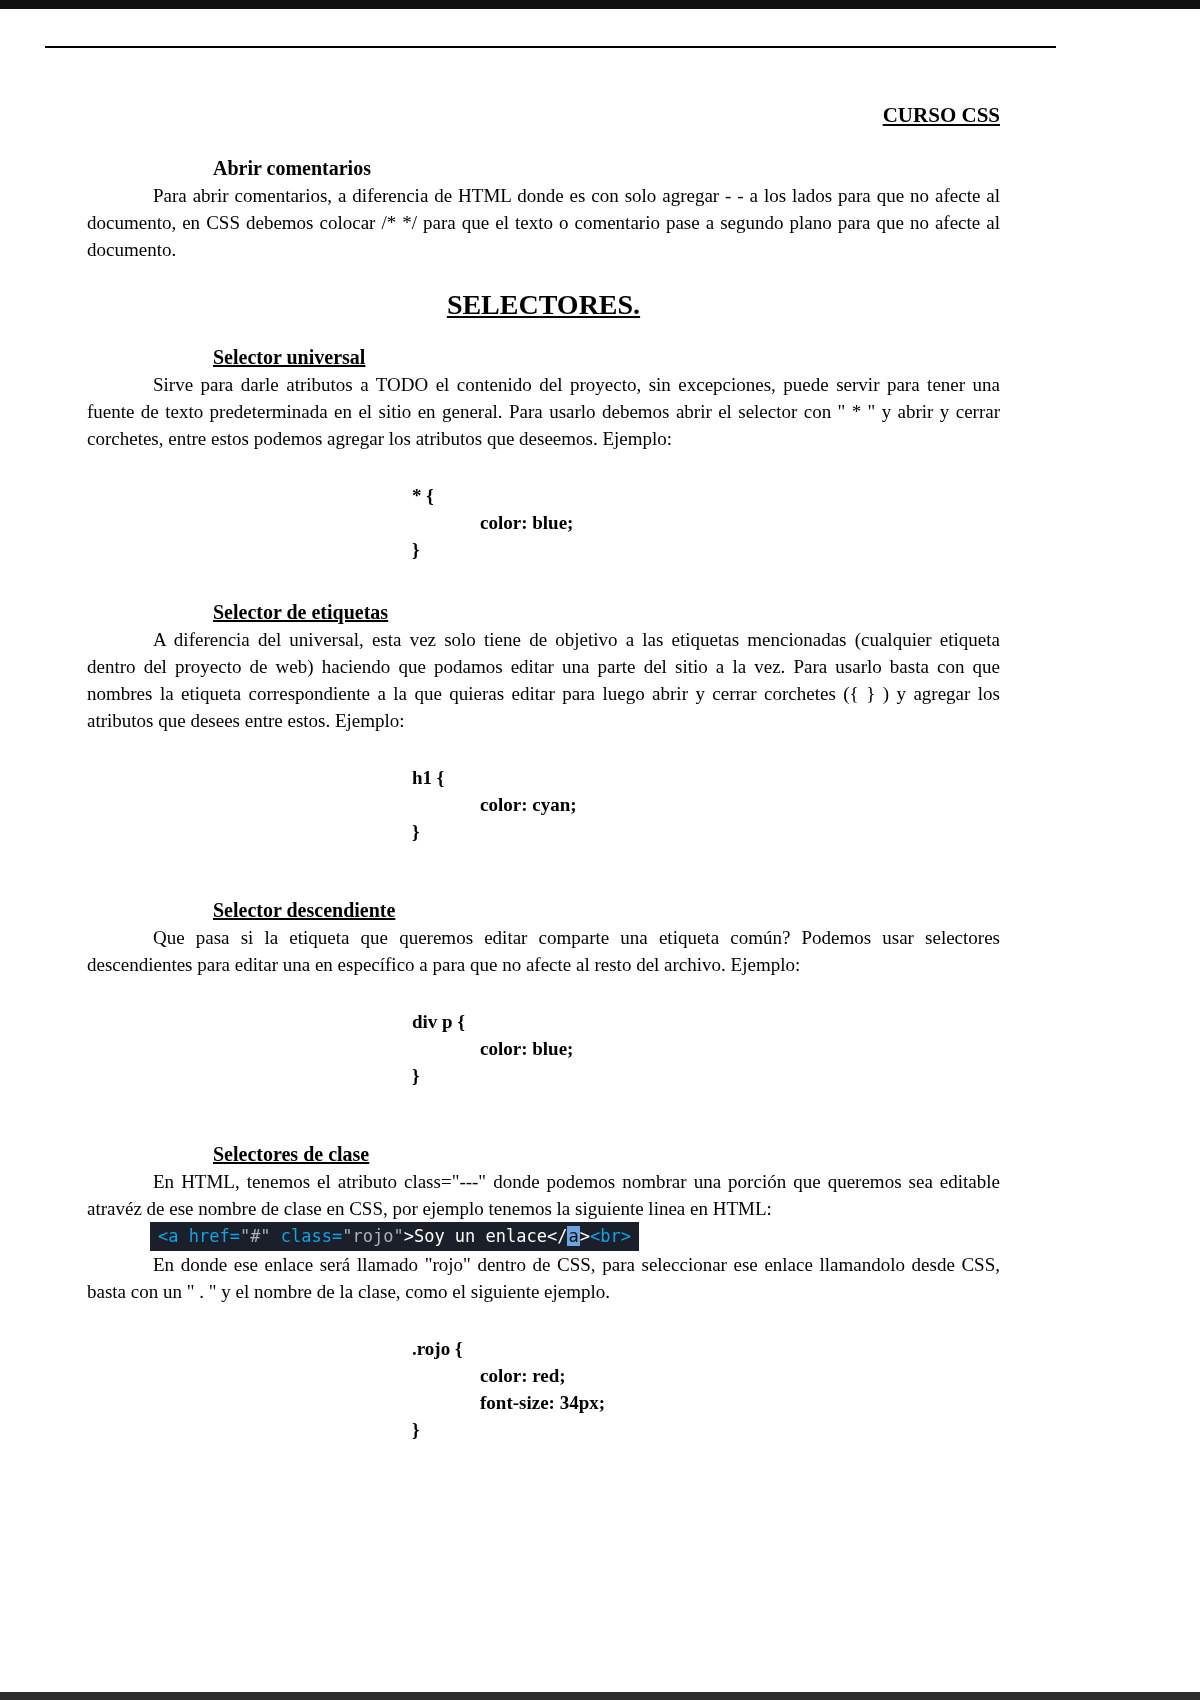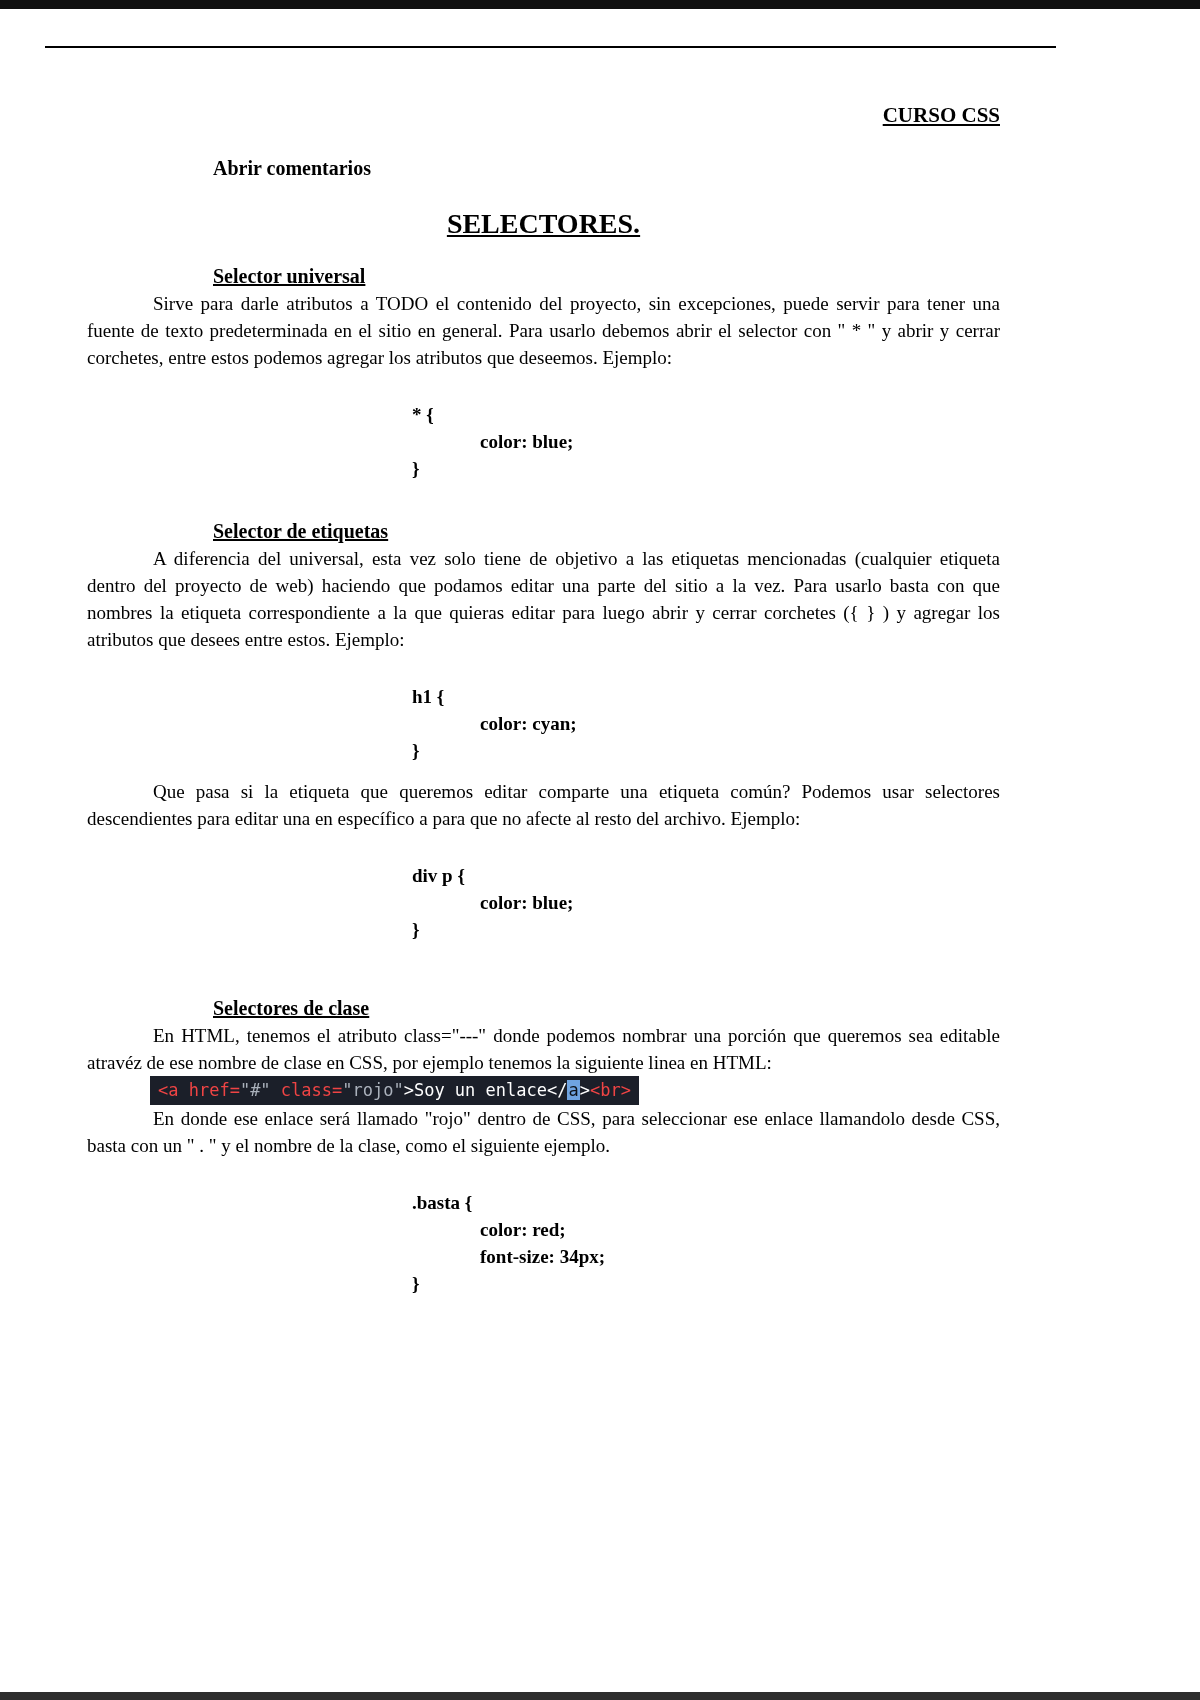--- a/index.html
+++ b/index.html
@@ -41,36 +41,37 @@
 
   .snippet{
     display:inline-block;
     margin:0 0 0 63px;
     background:#1b1f29;
     font-family:"DejaVu Sans Mono", monospace;
     font-size:17px;line-height:26px;
     padding:1px 8px 2px 8px;
     white-space:pre;
   }
-  .tok-tag{color:#ef4444;}
+  .tok-tag{color:#0ea5e9;}
   .tok-str{color:#aab1bb;}
   .tok-text{color:#ffffff;}
   .tok-sel{color:#0d1117;background:#6fa3e0;padding:0 1px;}
 </style>
 </head>
 <body>
 
 <div class="top-bar"></div>
 <div class="header-rule"></div>
 
 <div class="content">
 
   <div class="doc-title">CURSO CSS</div>
 
   <div class="sec-heading no-underline">Abrir comentarios</div>
+  <p class="para">Para abrir comentarios, a diferencia de HTML donde es con solo agregar - - a los lados para que no afecte al documento, en CSS debemos colocar /* */ para que el texto o comentario pase a segundo plano para que no afecte al documento.</p>
 
   <div class="mid-title">SELECTORES.</div>
 
   <div class="sec-heading">Selector universal</div>
   <p class="para">Sirve para darle atributos a TODO el contenido del proyecto, sin excepciones, puede servir para tener una fuente de texto predeterminada en el sitio en general. Para usarlo debemos abrir el selector con " * " y abrir y cerrar corchetes, entre estos podemos agregar los atributos que deseemos. Ejemplo:</p>
 
   <div class="code-block">
     <div>* {</div>
     <div class="inner">color: blue;</div>
     <div>}</div>
@@ -78,39 +79,40 @@
 
   <div class="sec-heading gap-md">Selector de etiquetas</div>
   <p class="para">A diferencia del universal, esta vez solo tiene de objetivo a las etiquetas mencionadas (cualquier etiqueta dentro del proyecto de web) haciendo que podamos editar una parte del sitio a la vez. Para usarlo basta con que nombres la etiqueta correspondiente a la que quieras editar para luego abrir y cerrar corchetes ({ } ) y agregar los atributos que desees entre estos. Ejemplo:</p>
 
   <div class="code-block">
     <div>h1 {</div>
     <div class="inner">color: cyan;</div>
     <div>}</div>
   </div>
 
+  <div class="sec-heading gap-lg">Selector descendiente</div>
   <p class="para">Que pasa si la etiqueta que queremos editar comparte una etiqueta común? Podemos usar selectores descendientes para editar una en específico a para que no afecte al resto del archivo. Ejemplo:</p>
 
   <div class="code-block">
     <div>div p {</div>
     <div class="inner">color: blue;</div>
     <div>}</div>
   </div>
 
   <div class="sec-heading gap-lg">Selectores de clase</div>
   <p class="para">En HTML, tenemos el atributo class="---" donde podemos nombrar una porción que queremos sea editable atravéz de ese nombre de clase en CSS, por ejemplo tenemos la siguiente linea en HTML:</p>
 
   <div style="text-align:left;">
     <span class="snippet"><span class="tok-tag">&lt;a href=</span><span class="tok-str">"#"</span><span class="tok-tag"> class=</span><span class="tok-str">"rojo"</span><span class="tok-text">&gt;Soy un enlace&lt;/</span><span class="tok-sel">a</span><span class="tok-text">&gt;</span><span class="tok-tag">&lt;br&gt;</span></span>
   </div>
 
   <p class="para">En donde ese enlace será llamado "rojo" dentro de CSS, para seleccionar ese enlace llamandolo desde CSS, basta con un " . " y el nombre de la clase, como el siguiente ejemplo.</p>
 
   <div class="code-block">
-    <div>.basta {</div>
+    <div>.rojo {</div>
     <div class="inner">color: red;</div>
     <div class="inner">font-size: 34px;</div>
     <div>}</div>
   </div>
 
 </div>
 
 <div class="bottom-bar"></div>
 
 </body></html>

